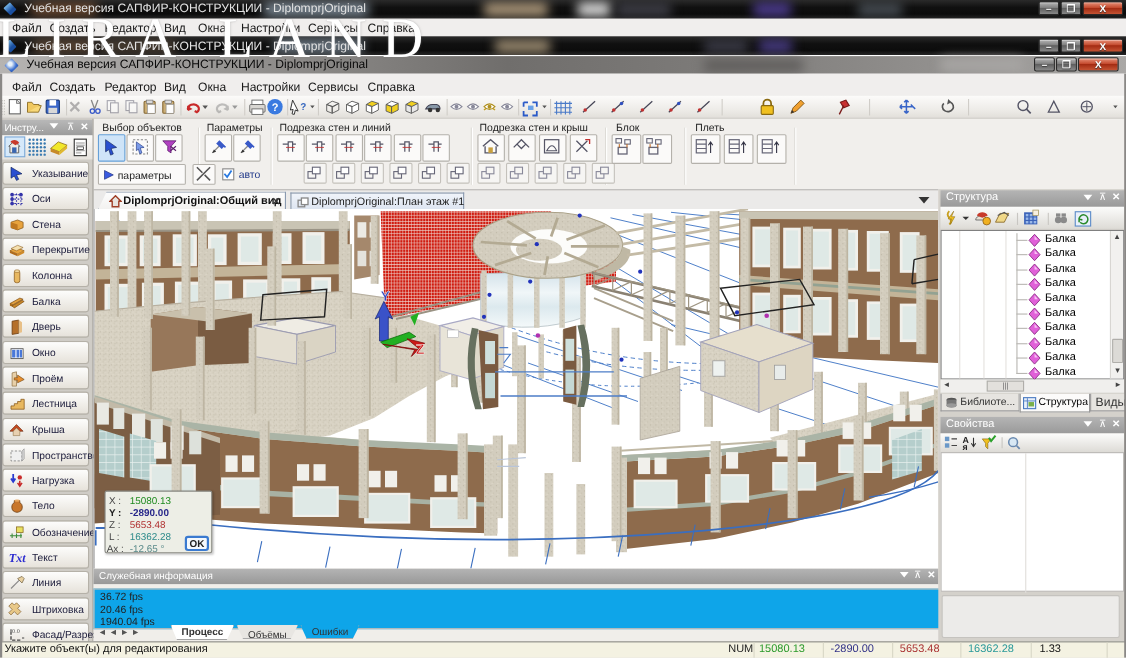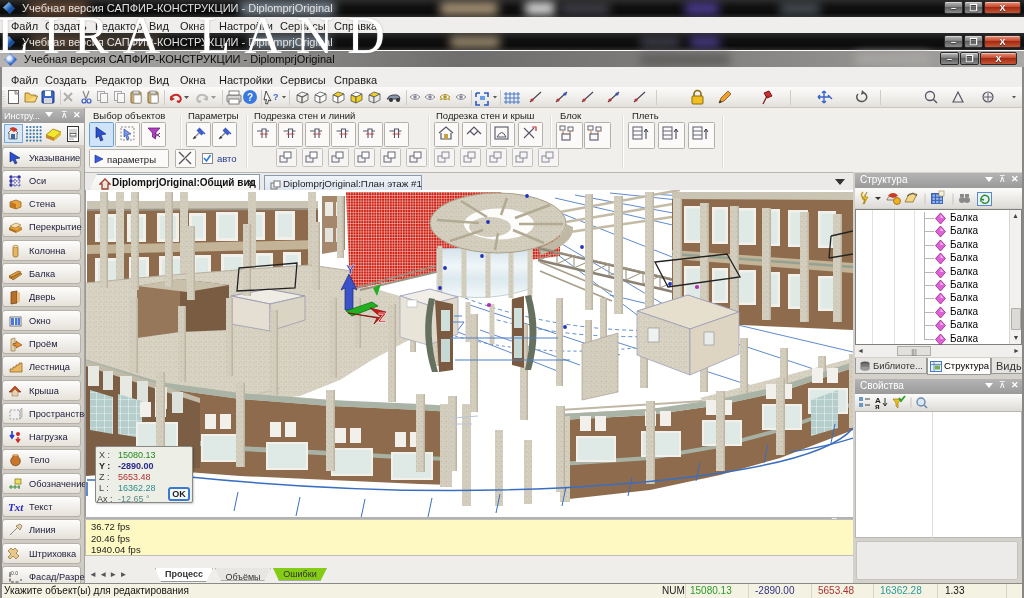--- a/index.html
+++ b/index.html
@@ -1042,32 +1042,32 @@
     <div style="position:absolute;left:22px;top:47px;color:#5a8a8a">-12.65 °</div>
  <div style="position:absolute;left:72px;top:40px;width:22px;height:14px;background:#f4f8fc;border:2px solid #3a7ad0;border-radius:3px;font-size:9px;font-weight:bold;text-align:center;line-height:11px;color:#222">OK</div>
 </div>
 
 <div class="abs" style="top:517px;left:85px;width:768px;height:66px;background:#f0eeea">
  <div class="abs" style="left:0;top:0;width:768px;height:14px;background:linear-gradient(#b4b4b4,#989898);color:#fff;font-size:9px;padding:1px 0 0 5px">Служебная информация
   <span style="position:absolute;left:733px;top:3px;width:0;height:0;border-left:4px solid transparent;border-right:4px solid transparent;border-top:5px solid #fff"></span>
   <span style="position:absolute;left:746px;top:0px;color:#fff;font-size:9px">⊼</span>
   <span style="position:absolute;left:758px;top:0px;color:#fff;font-size:9px;font-weight:bold">✕</span>
  </div>
- <div class="abs" style="left:0;top:2px;width:848px;height:37px;background:#fef9c3;border:1px solid #c0beba">
+ <div class="abs" style="left:0;top:18px;width:848px;height:37px;background:#0ea5e9;border:1px solid #c0beba">
   <div style="position:absolute;left:5px;top:1px;font-size:9.5px;color:#222;line-height:11.5px">36.72 fps<br>20.46 fps<br>1940.04 fps</div>
   <div style="position:absolute;right:0;top:0;width:9px;height:35px;background:#f0eeec;border-left:1px solid #d0cec8">
     <div style="font-size:6px;color:#555;text-align:center;line-height:8px">▲</div>
     <div style="position:absolute;bottom:0;width:9px;font-size:6px;color:#555;text-align:center;line-height:8px">▼</div>
   </div>
  </div>
  <div class="abs" style="left:0;top:51px;width:768px;height:15px;font-size:9px;color:#333">
   <span style="position:absolute;left:4px;top:2px;color:#555;font-size:8px">◄ ◄ ► ►</span>
   <div style="position:absolute;left:70px;top:0;width:58px;height:14px;background:#fff;border:1px solid #999;border-top:none;clip-path:polygon(0 0,100% 0,88% 100%,6px 100%);font-weight:bold;text-align:center;padding-top:1px">Процесс</div>
   <div style="position:absolute;left:130px;top:0;width:56px;height:13px;background:#e8e6e2;border:1px solid #aaa;border-top:none;clip-path:polygon(0 0,100% 0,88% 100%,6px 100%);text-align:center;padding-top:4px">Объёмы</div>
-  <div style="position:absolute;left:188px;top:0;width:54px;height:13px;background:#84cc16;border:1px solid #aaa;border-top:none;clip-path:polygon(0 0,100% 0,88% 100%,6px 100%);text-align:center;padding-top:1px">Ошибки</div>
+  <div style="position:absolute;left:188px;top:0;width:54px;height:13px;background:#0ea5e9;border:1px solid #aaa;border-top:none;clip-path:polygon(0 0,100% 0,88% 100%,6px 100%);text-align:center;padding-top:1px">Ошибки</div>
  </div>
 </div>
 
 <div class="abs" style="top:172px;left:853px;width:171px;height:411px;background:#d4d1cb" id="rightpanel">
 
  <div class="abs" style="left:2px;top:1px;width:167px;height:15px;background:linear-gradient(#b4b4b4,#9a9a9a);color:#fff;font-size:10px;padding:1px 0 0 5px">Структура
   <span style="position:absolute;left:130px;top:4px;width:0;height:0;border-left:4px solid transparent;border-right:4px solid transparent;border-top:5px solid #fff"></span>
   <span style="position:absolute;left:144px;top:1px;font-size:9px">⊼</span>
   <span style="position:absolute;left:156px;top:1px;font-size:9px;font-weight:bold">✕</span>
  </div>

